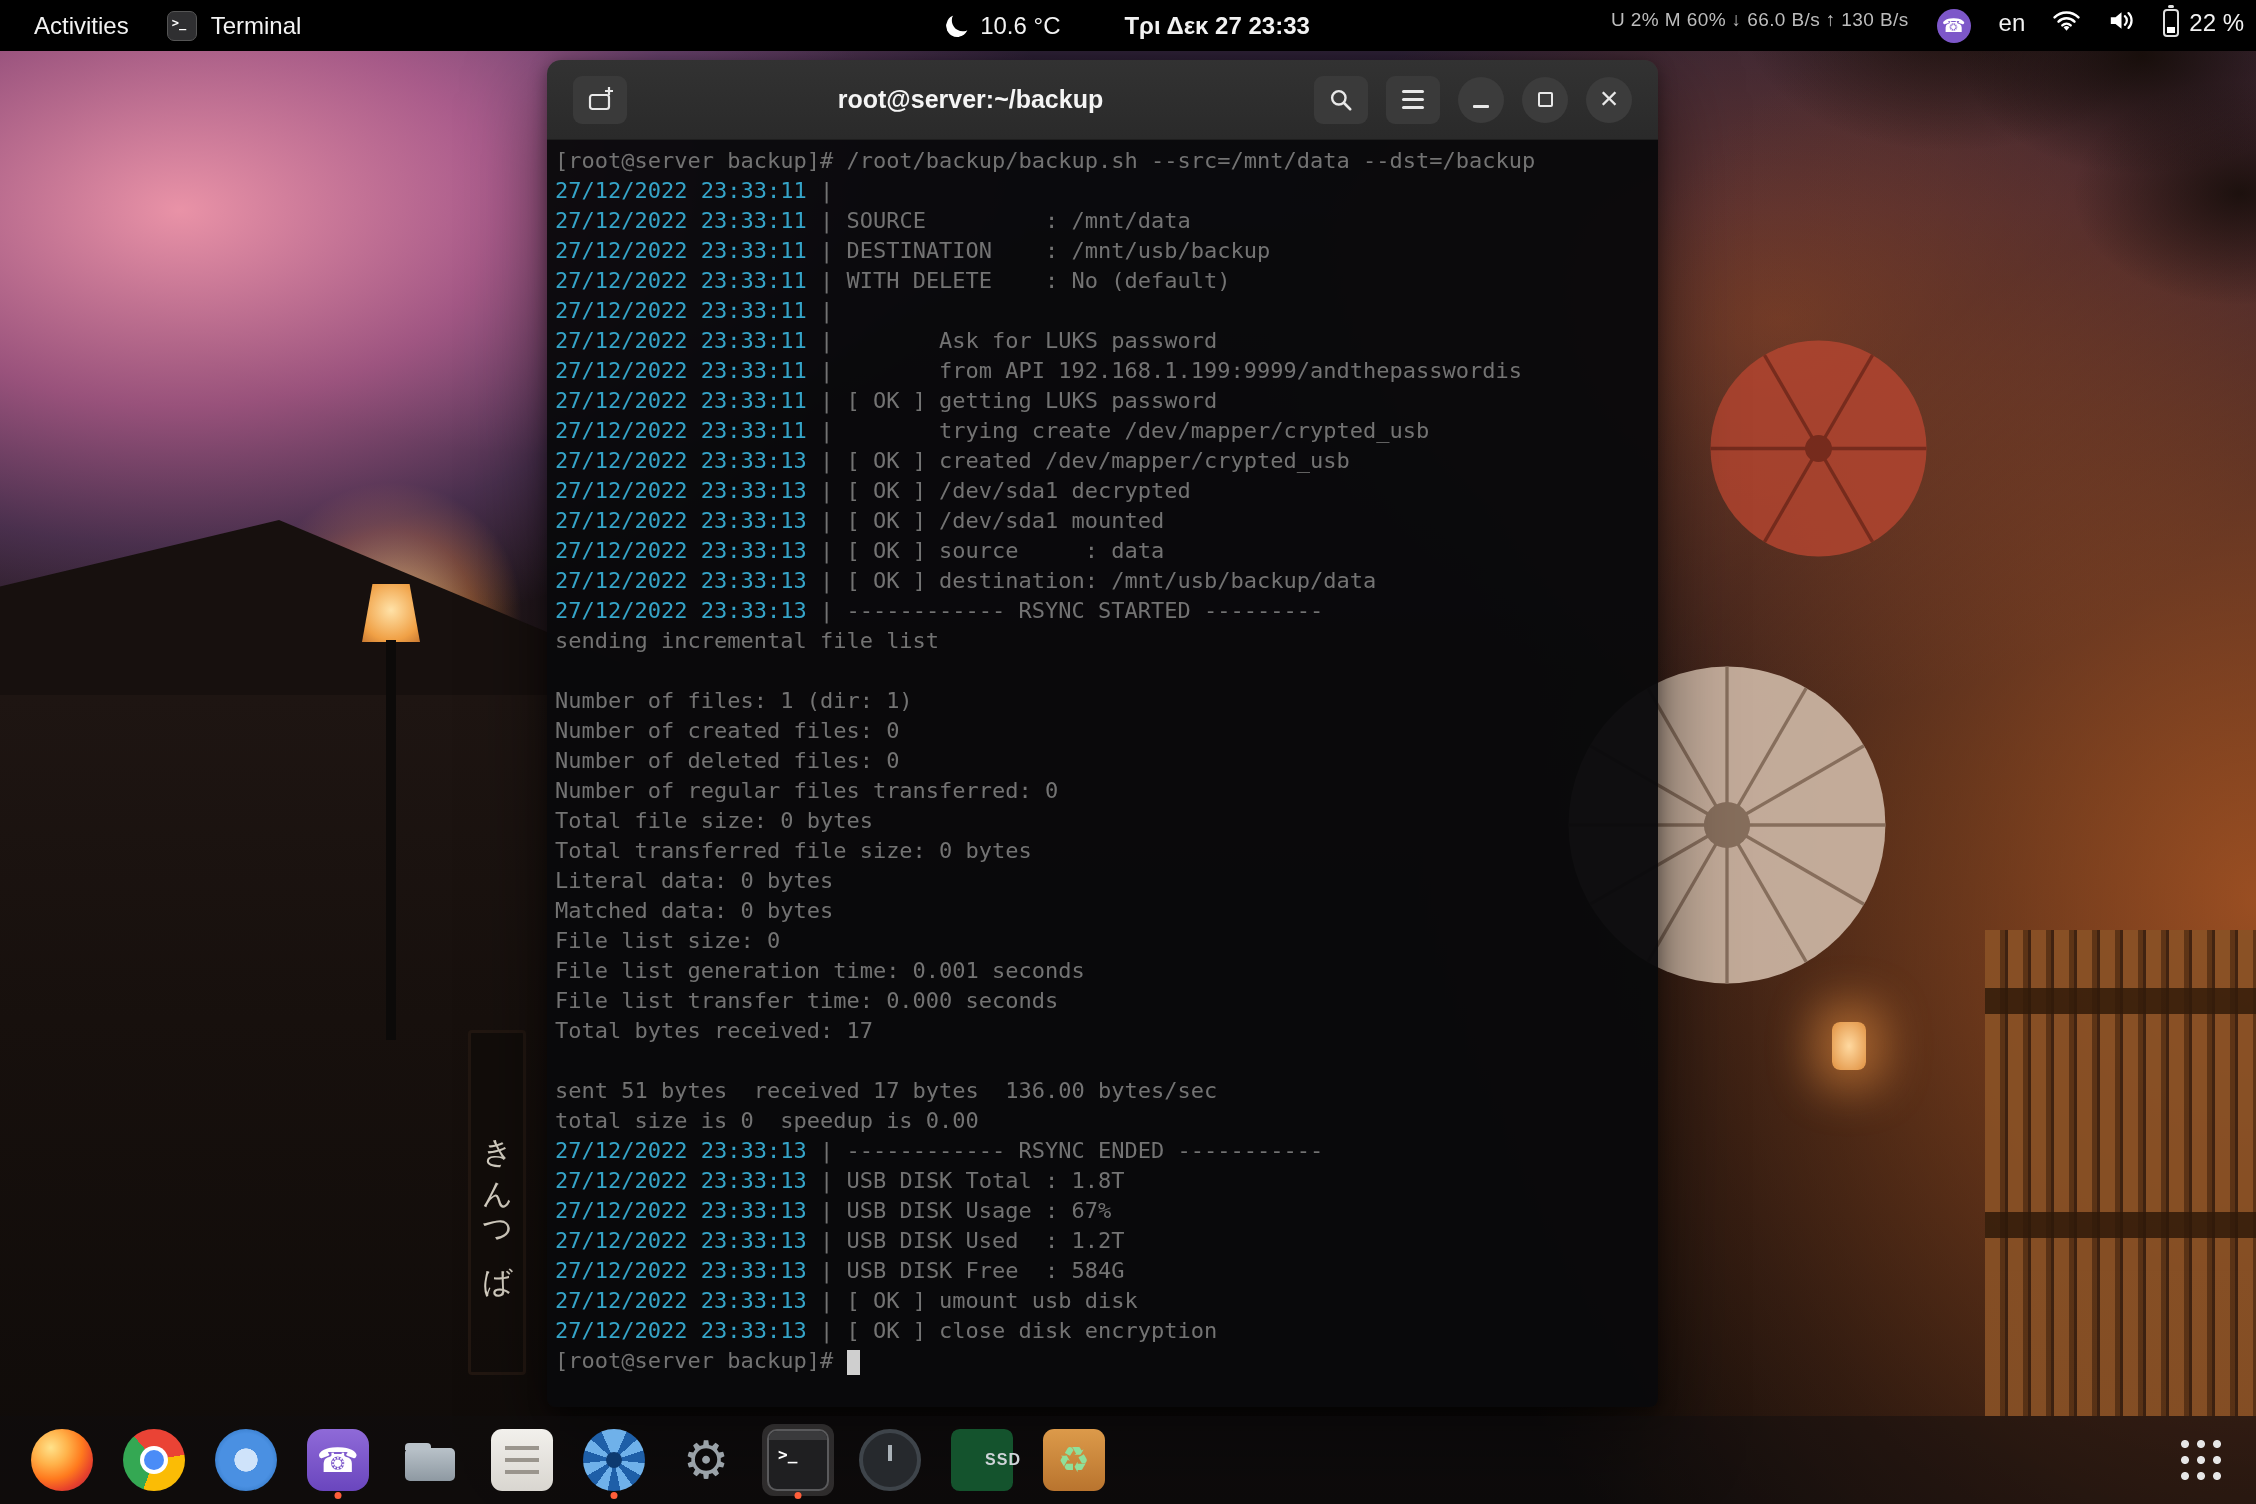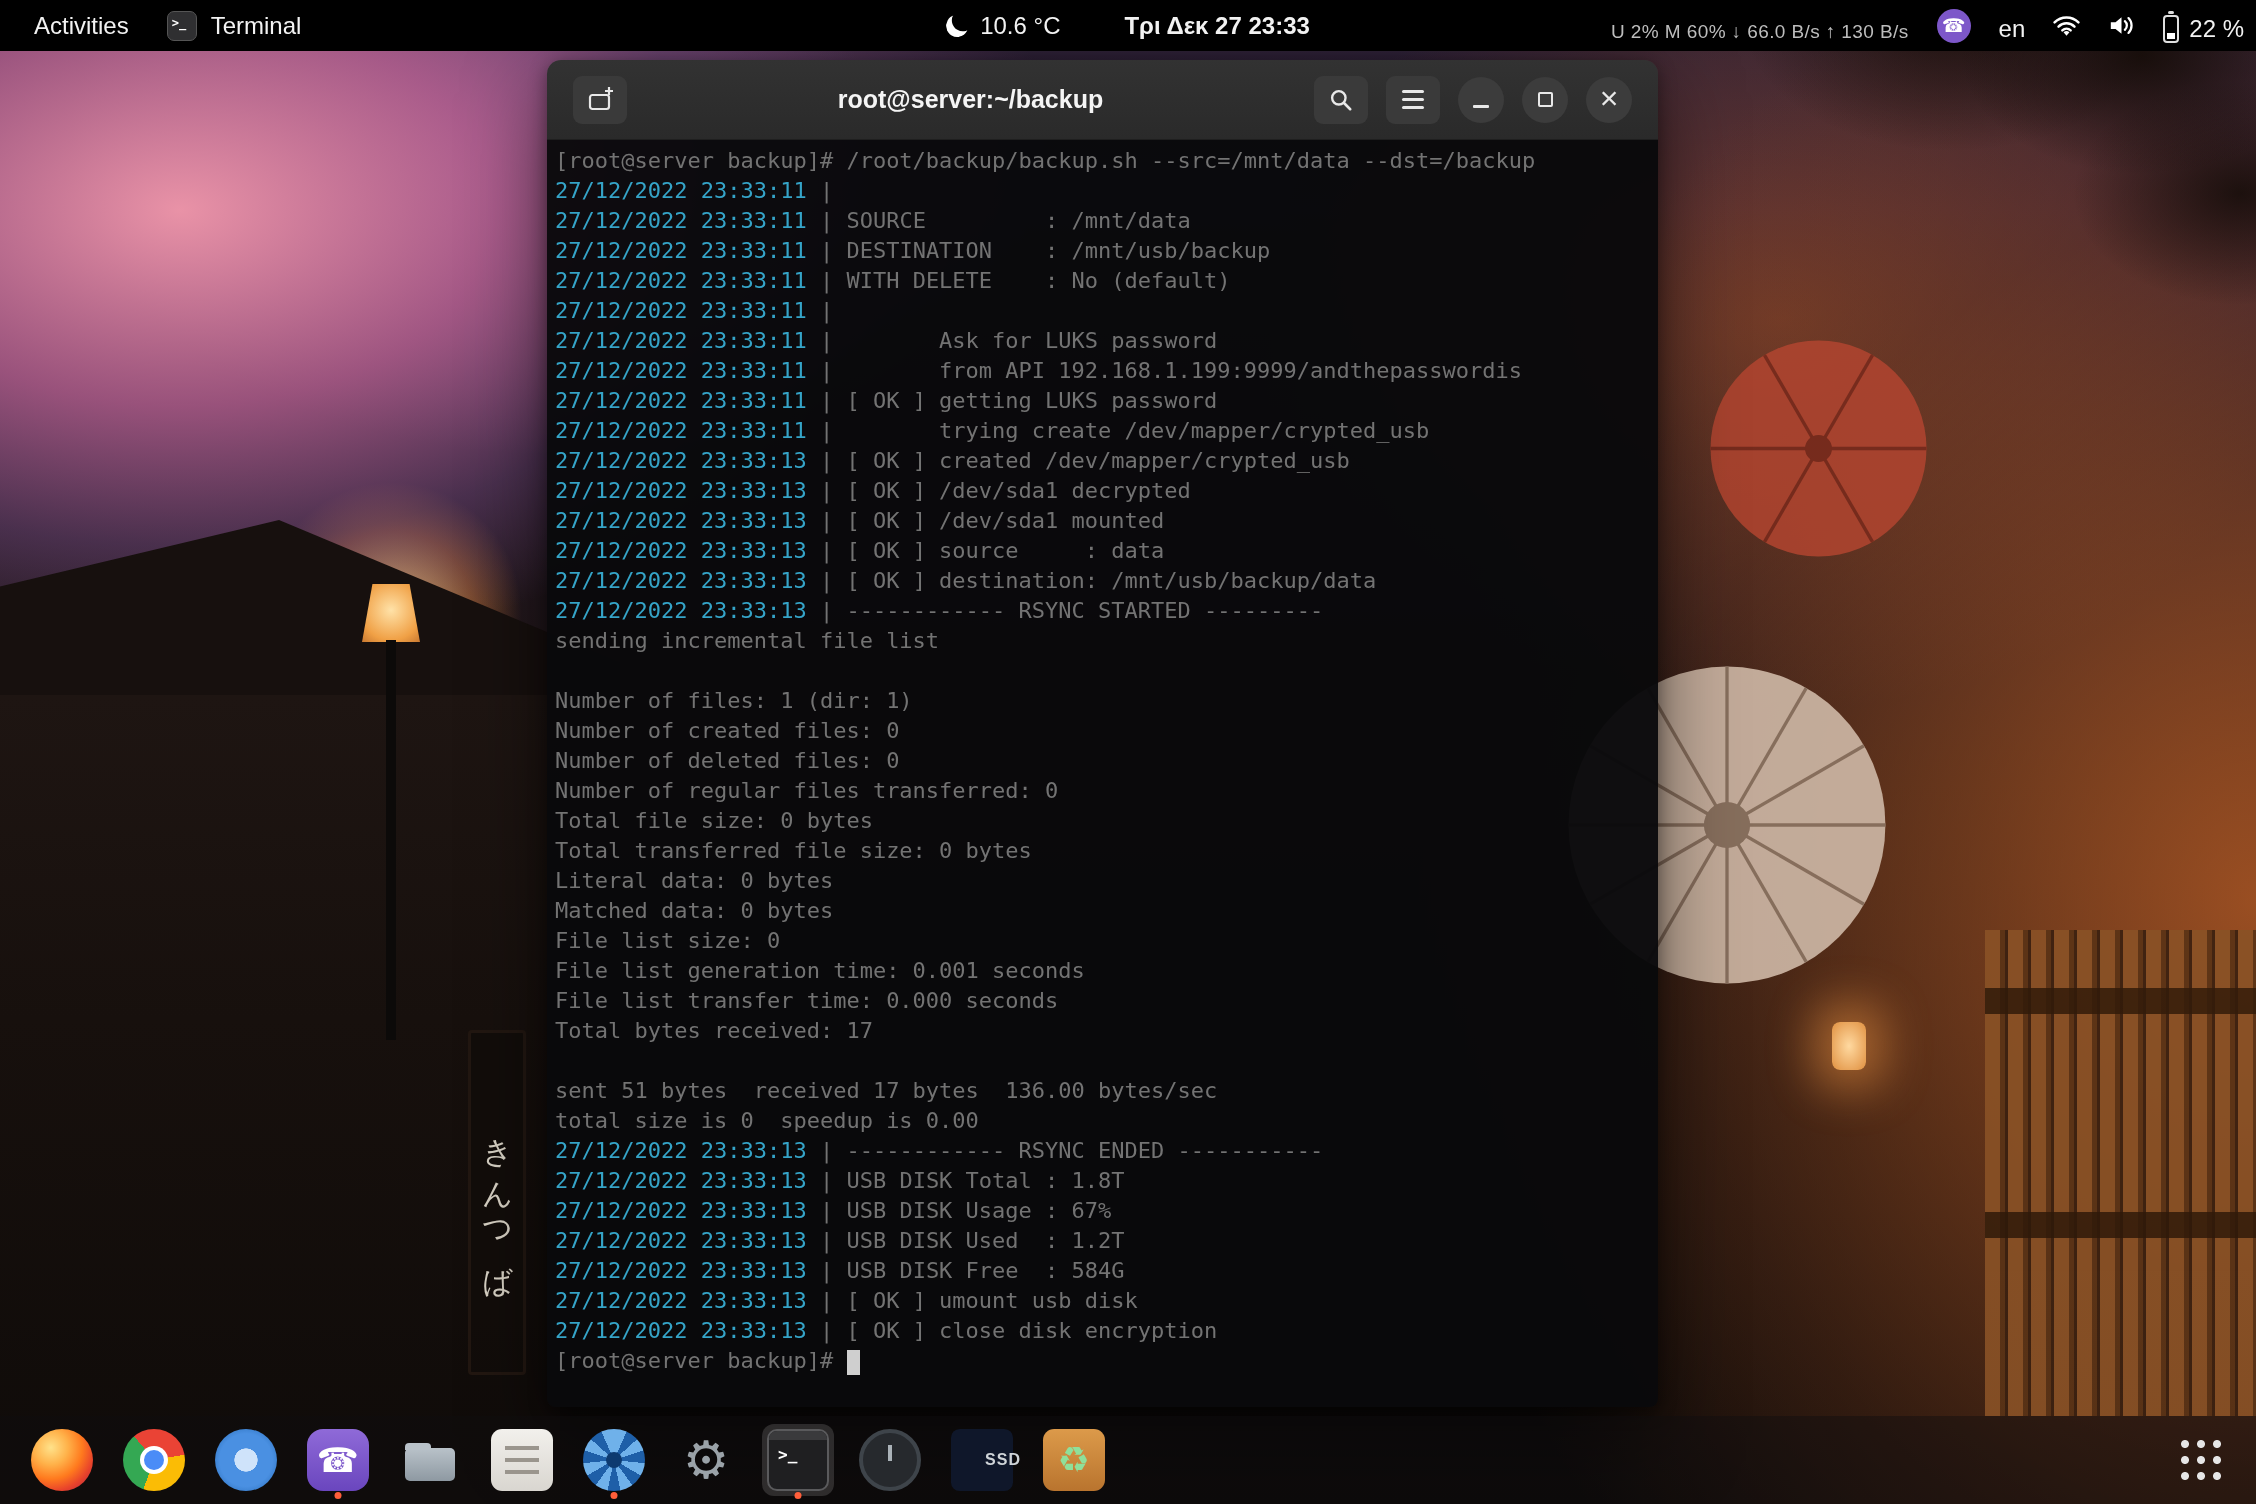--- a/index.html
+++ b/index.html
@@ -51,21 +51,21 @@
     display:flex; align-items:center; color:#f2f2f2; font-size:24px; padding:0 12px 0 34px; }
   .tb-left { display:flex; align-items:center; gap:38px; }
   .tb-item { display:flex; align-items:center; gap:12px; white-space:nowrap; }
   .tb-app { gap:14px; }
   .tb-term-icon { width:30px; height:30px; border-radius:7px; background:#2f2f31; border:1px solid #555;
     display:flex; align-items:flex-start; justify-content:flex-start; padding:4px 0 0 4px; }
   .tb-term-glyph { font:700 12px "DejaVu Sans Mono",monospace; color:#fff; }
   .tb-center { position:absolute; left:50%; transform:translateX(-50%); display:flex; align-items:center; gap:64px; }
   .tb-clock { font-weight:700; }
   .moon { width:22px; height:22px; border-radius:50%; box-shadow:inset 7px -4px 0 0 #fff; transform:rotate(-15deg); }
-  .tb-right { display:flex; align-items:flex-end; gap:28px; margin-left:auto; }
+  .tb-right { display:flex; align-items:flex-start; gap:28px; margin-left:auto; }
   .tb-stats { font-size:19px; color:#bdbdbd; letter-spacing:.4px; white-space:nowrap; }
   .tb-viber { width:34px; height:34px; border-radius:50%; background:#7d57c9; color:#fff;
     display:flex; align-items:center; justify-content:center; font-size:19px; line-height:1; }
   .tb-battery { display:flex; align-items:center; gap:10px; }
   .batt { width:16px; height:28px; border:2px solid #dfdfdf; border-radius:4px; position:relative; }
   .batt::before { content:''; position:absolute; top:-6px; left:3px; right:3px; height:3px; background:#dfdfdf; border-radius:2px; }
   .batt-fill { position:absolute; left:2px; right:2px; bottom:2px; height:24%; background:#fff; }
 
   
   .terminal-window { position:absolute; left:547px; top:60px; width:1111px; height:1347px; z-index:10;
@@ -119,21 +119,21 @@
   .icon-photos { border-radius:50%; background:repeating-conic-gradient(#6fb1ea 0 24deg, #1e5fa8 24deg 48deg); }
   .icon-photos::after { content:''; position:absolute; width:26%; height:26%; left:37%; top:37%; background:#0d3a70; border-radius:50%; }
   .icon-settings { font-size:52px; color:#9aa2a8; line-height:1; }
   .icon-terminal { border-radius:16%; background:#1f1f21; border:2px solid #5a5a5c;
     align-items:flex-start; justify-content:flex-start; padding:14px 0 0 9px;
     font:700 16px "DejaVu Sans Mono",monospace; color:#fff; }
   .icon-terminal::before { content:''; position:absolute; left:0; right:0; top:0; height:16%;
     background:#3a3a3c; border-radius:8px 8px 0 0; }
   .icon-clocks { border-radius:50%; background:#26292d; border:4px solid #3e444a; }
   .icon-clocks::after { content:''; position:absolute; left:46%; top:22%; width:8%; height:30%; background:#aab2b8; }
-  .icon-ssd { border-radius:14%; background:#0f172a; font:700 16px "Liberation Sans",sans-serif;
+  .icon-ssd { border-radius:14%; background:#14532d; font:700 16px "Liberation Sans",sans-serif;
     letter-spacing:1px; color:#cfd4d8;padding-left:42px; }
   .icon-software { border-radius:18%; background:linear-gradient(#dc9a4a,#b9742e); font-size:36px; color:#8fe09a; line-height:1; }
   .app-grid-icon { display:block; width:48px; height:48px;
     background-image:radial-gradient(circle, #e6e6e6 3.5px, rgba(0,0,0,0) 4.5px);
     background-size:16px 16px; background-position:center; }
 </style>
 </head>
 <body>
 
 <div class="screen">

